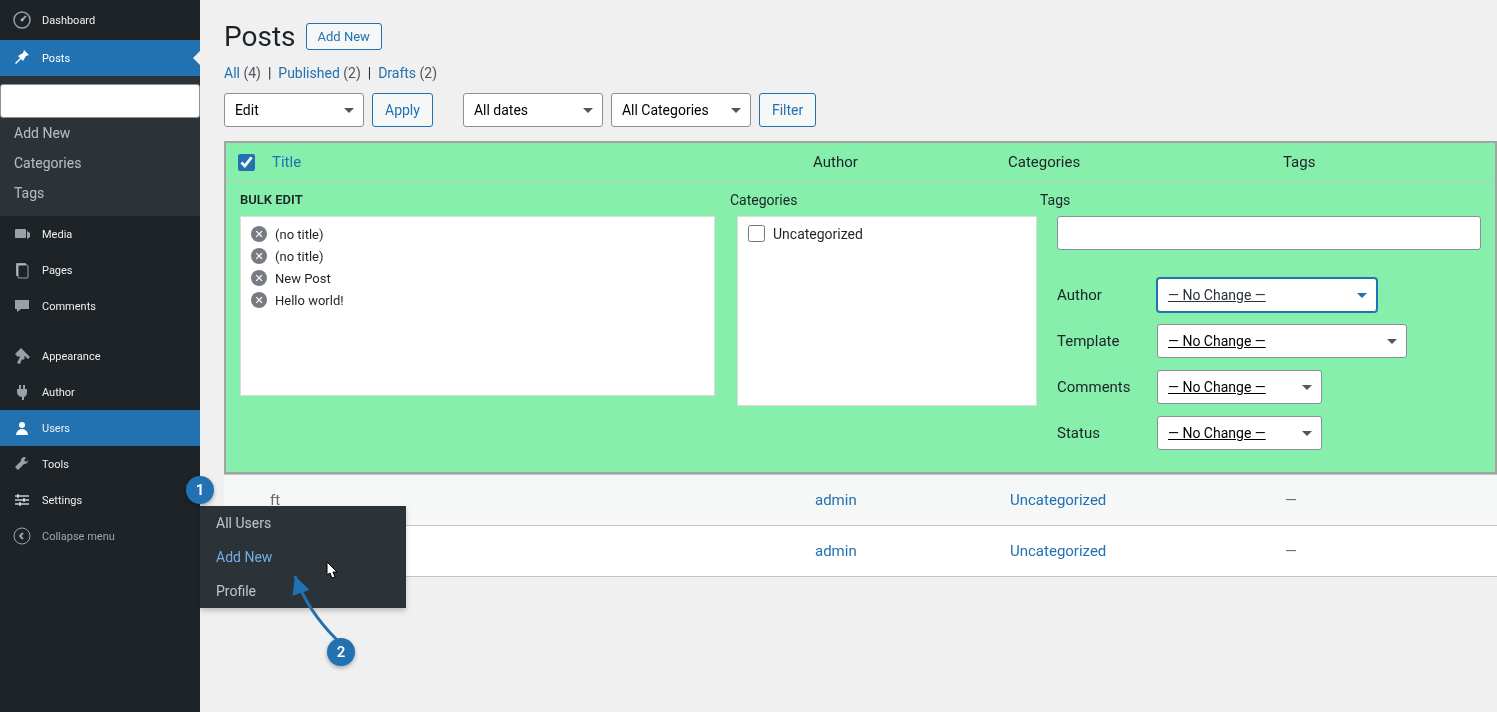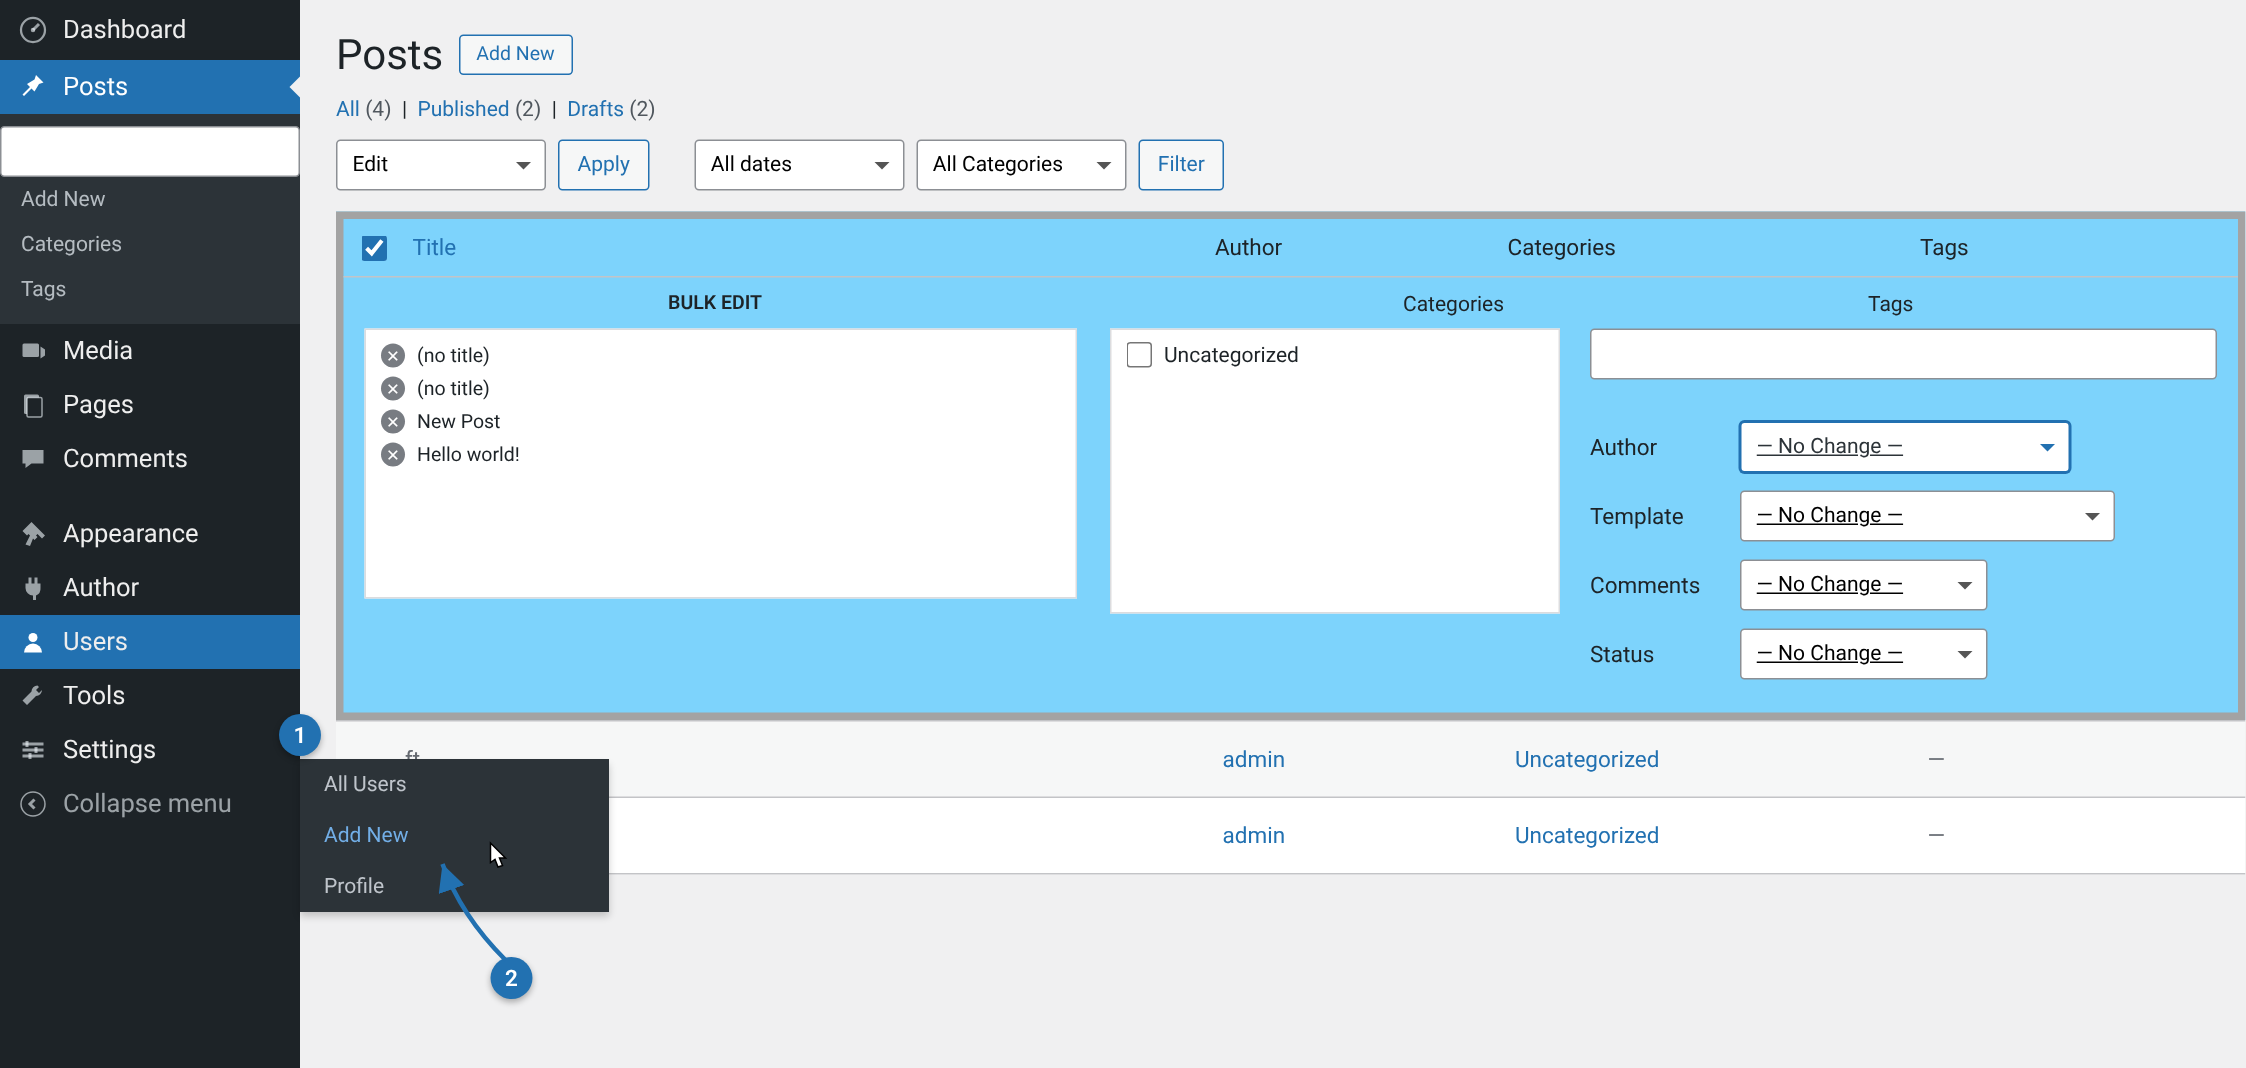--- a/index.html
+++ b/index.html
@@ -1,18 +1,18 @@
 <!DOCTYPE html>
 <html><head>
 <meta charset="utf-8">
 <style>
 * { margin: 0; padding: 0; box-sizing: border-box; font-family: -apple-system, BlinkMacSystemFont, "Segoe UI", Roboto, sans-serif; }
 body { background: #f0f0f1; color: #1d2327; width: 1497px; height: 712px; overflow: hidden; position: relative; }
 .sidebar { position: absolute; left: 0; top: 0; width: 200px; height: 712px; background: #1d2327; color: #f0f0f1; }
-.sb-item { display: flex; align-items: center; padding: 8px 12px; font-size: 17px; color: #eee; cursor: pointer; position: relative; }
+.sb-item { display: flex; align-items: center; padding: 8px 12px; font-size: 11px; color: #eee; cursor: pointer; position: relative; }
 .sb-item.top { padding: 10px 12px; }
 .sb-item .ico { width: 20px; height: 20px; margin-right: 10px; display: flex; align-items: center; justify-content: center; color: rgba(240,246,252,.6); }
 .sb-item.active { background: #2271b1; color: #fff; }
 .sb-item.active .ico { color: #fff; }
 .sb-item.active::after { content: ""; position: absolute; right: -1px; top: 50%; margin-top: -8px; border: 8px solid transparent; border-right-color: #f0f0f1; }
 .sb-sub { background: #2c3338; padding: 8px 0; }
 .sb-sub .sub { padding: 7px 14px; font-size: 14px; color: rgba(240,246,252,.7); cursor: pointer; }
 .sb-sub .sub.sel { font-weight: 600; color: #fff; }
 .sb-item.hover { outline: 2px solid #2271b1; outline-offset: -2px; background: #2271b1; }
 .sb-item.hover .ico { color: #fff; }
@@ -24,29 +24,29 @@
 .hdr h1 { font-size: 28px; font-weight: 400; }
 .btn-outline { border: 1px solid #2271b1; color: #2271b1; background: #f6f7f7; padding: 5px 11px; border-radius: 3px; font-size: 13px; cursor: pointer; }
 .subsub { padding: 0 24px 12px; font-size: 14px; }
 .subsub a { color: #2271b1; text-decoration: none; }
 .subsub .cnt { color: #50575e; }
 .filters { padding: 0 24px 14px; display: flex; gap: 8px; align-items: center; }
 .sel { border: 1px solid #8c8f94; border-radius: 3px; padding: 0 28px 0 10px; height: 34px; font-size: 14px; background: #fff; appearance: none; position: relative; min-width: 140px; }
 .selwrap { position: relative; display: inline-block; }
 .selwrap::after { content: ""; position: absolute; right: 10px; top: 50%; margin-top: -2px; border: 5px solid transparent; border-top-color: #555; pointer-events: none; }
 .btn-action { border: 1px solid #2271b1; color: #2271b1; background: #f6f7f7; padding: 0 12px; height: 34px; border-radius: 3px; font-size: 14px; cursor: pointer; }
-.table { border: 5px solid #a3a3a3; background: #7dd3fc; margin: 0 0 0 24px; }
+.table { border: 2px solid #a3a3a3; background: #86efac; margin: 0 0 0 24px; }
 .thead { display: flex; align-items: center; border-bottom: 1px solid #c3c4c7; padding: 10px 12px; font-size: 15px; }
 .thead .chk { width: 34px; display: flex; align-items: center; }
 .thead .c-title { flex: 1; color: #2271b1; }
 .thead .c-auth { width: 195px; }
 .thead .c-cat { width: 275px; }
 .thead .c-tags { width: 200px; }
 .bulk { padding: 10px 14px; }
-.bulk-hdr { display: flex; font-size: 14px; margin-bottom: 8px; justify-content: center; }
+.bulk-hdr { display: flex; font-size: 14px; margin-bottom: 8px; }
 .bulk-hdr .bh1 { width: 490px; font-weight: 600; text-transform: uppercase; font-size: 13px; }
 .bulk-hdr .bh2 { width: 310px; }
 .bulk-hdr .bh3 { }
 .bulk-cols { display: flex; gap: 0; }
 .posts-box { width: 475px; height: 180px; border: 1px solid #dcdcde; background: #fff; overflow-y: scroll; padding: 6px; font-size: 13px; }
 .posts-box .pi { display: flex; align-items: center; gap: 8px; padding: 3px 4px; }
 .posts-box .pi .rm { width: 16px; height: 16px; border-radius: 50%; background: #787c82; display: flex; align-items: center; justify-content: center; color: #fff; font-size: 11px; cursor: pointer; }
 .cats-box { width: 300px; height: 190px; border: 1px solid #dcdcde; background: #fff; margin-left: 22px; padding: 8px 10px; font-size: 14px; overflow-y: scroll; }
 .cats-box label { display: flex; align-items: center; gap: 8px; }
 .right-col { flex: 1; margin-left: 20px; }

